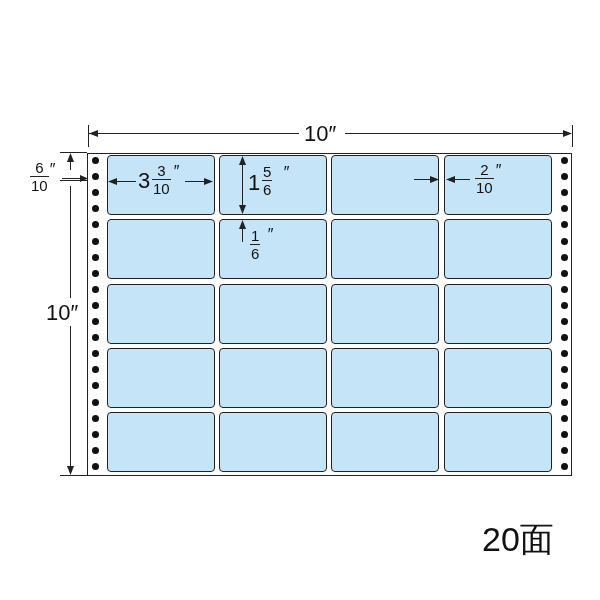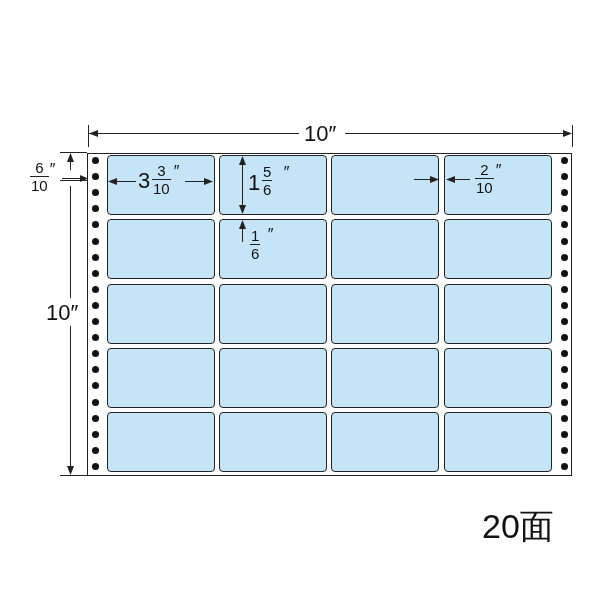--- a/index.html
+++ b/index.html
@@ -185,13 +185,13 @@
 <svg style="left:446px; top:175px;" width="9" height="9">
     <polygon points="0,4.5 9,1 9,8" fill="#222"></polygon>
   </svg>
 <div class="frac" style="left:475px; top:162px;">
   <span class="num">2</span>
   <span class="bar"></span>
   <span class="num">10</span>
 </div>
 <div class="inch" style="left:495px; top:162px;">″</div>
 
-<div class="count" style="left:482px; top:509px;">20面</div>
+<div class="count" style="left:482px; top:522px;">20面</div>
 
 </body></html>

